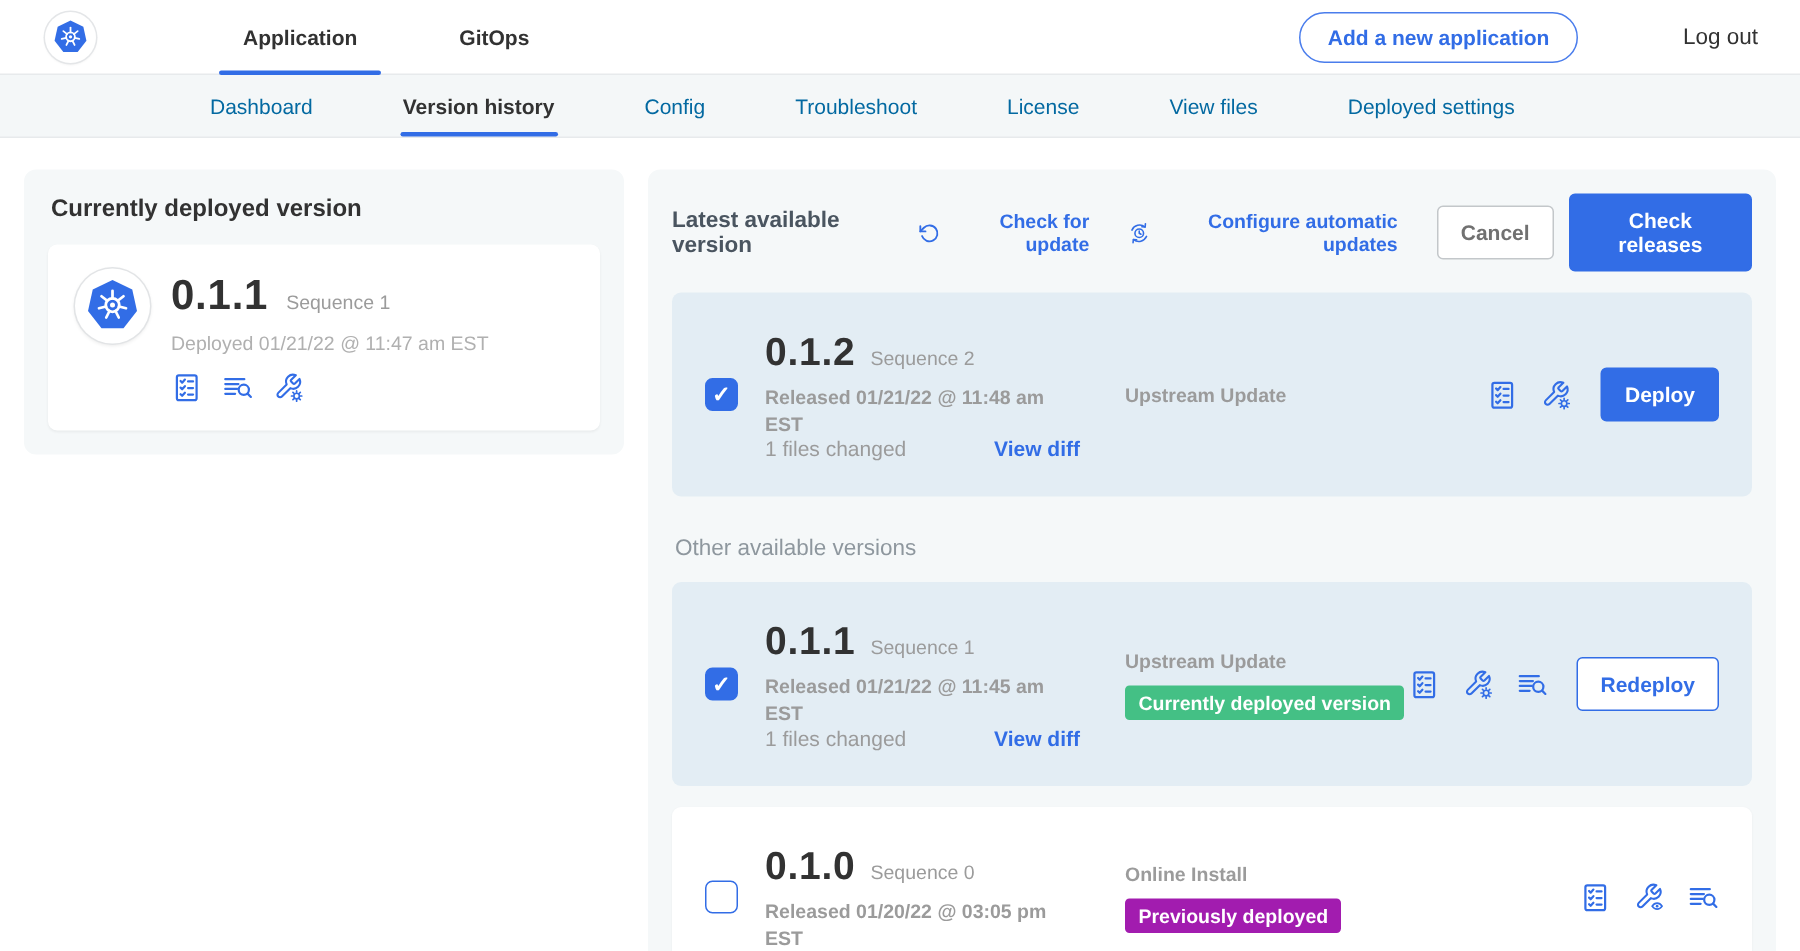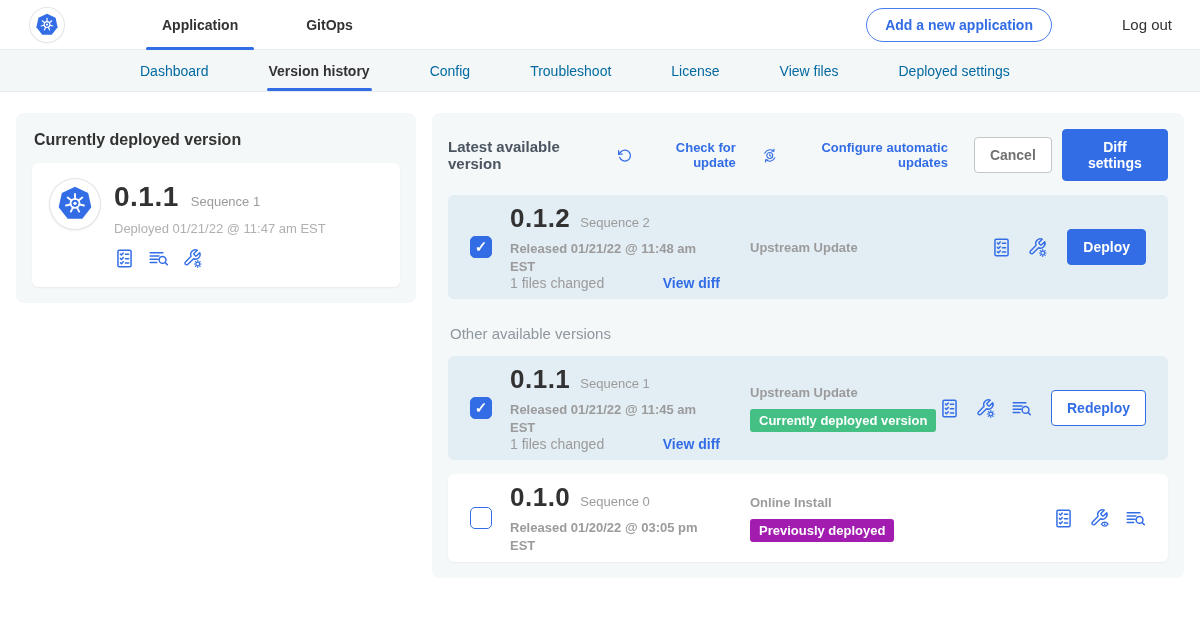--- a/index.html
+++ b/index.html
@@ -60,21 +60,21 @@
   .hdr-link { display:flex; align-items:center; gap:6px; color:#326de6; font-size:13px;
     font-weight:bold; cursor:pointer; margin-right:26px;text-align:right; }
   .hdr-link svg { width:17px; height:17px; }
   .rp-header .spacer { flex:1; }
   .btn { font-family:inherit; font-size:14px; font-weight:bold; border-radius:4px;
     padding:9px 15px; cursor:pointer; }
   .btn-ghost { background:#fff; border:1px solid #c3c7ca; color:#717171; margin-right:10px; }
   .btn-primary { background:#326de6; border:1px solid #326de6; color:#fff; }
   .btn-outline { background:#fff; border:1px solid #326de6; color:#326de6; }
 
-  .version-card { border-radius:6px; margin-top:14px; padding:8px 22px;
+  .version-card { border-radius:6px; margin-top:14px; padding:24px 22px;
     display:flex; align-items:center; }
   .version-card.blue { background:#e3edf4; }
   .version-card.white { background:#fff; box-shadow:0 1px 2px rgba(0,0,0,.05); }
   .checkbox { width:22px; height:22px; border-radius:5px; flex-shrink:0; cursor:pointer;
     border:1px solid #326de6; background:#fff; }
   .checkbox.checked { background:#326de6; border-color:#326de6; display:flex;
     align-items:center; justify-content:center; }
   .checkbox.checked::after { content:"✓"; color:#fff; font-size:15px; font-weight:bold; }
   .vc-info { margin-left:18px; width:210px; flex-shrink:0; }
   .vc-ver-row { display:flex; align-items:baseline; gap:10px; }
@@ -262,21 +262,21 @@
         <span>Check for update</span>
       </div>
       <div class="hdr-link">
         <svg>
             <use href="#i-auto-update"></use>
           </svg>
         <span>Configure automatic updates</span>
       </div>
       <div class="spacer"></div>
       <button class="btn btn-ghost">Cancel</button>
-      <button class="btn btn-primary">Diff settings</button>
+      <button class="btn btn-primary">Check releases</button>
     </div>
 
     <div class="version-card blue">
       <div class="checkbox checked"></div>
       <div class="vc-info">
         <div class="vc-ver-row">
           <span class="vc-ver">0.1.2</span>
           <span class="seq">Sequence 2</span>
         </div>
         <div class="released">Released 01/21/22 @ 11:48 am EST</div>

